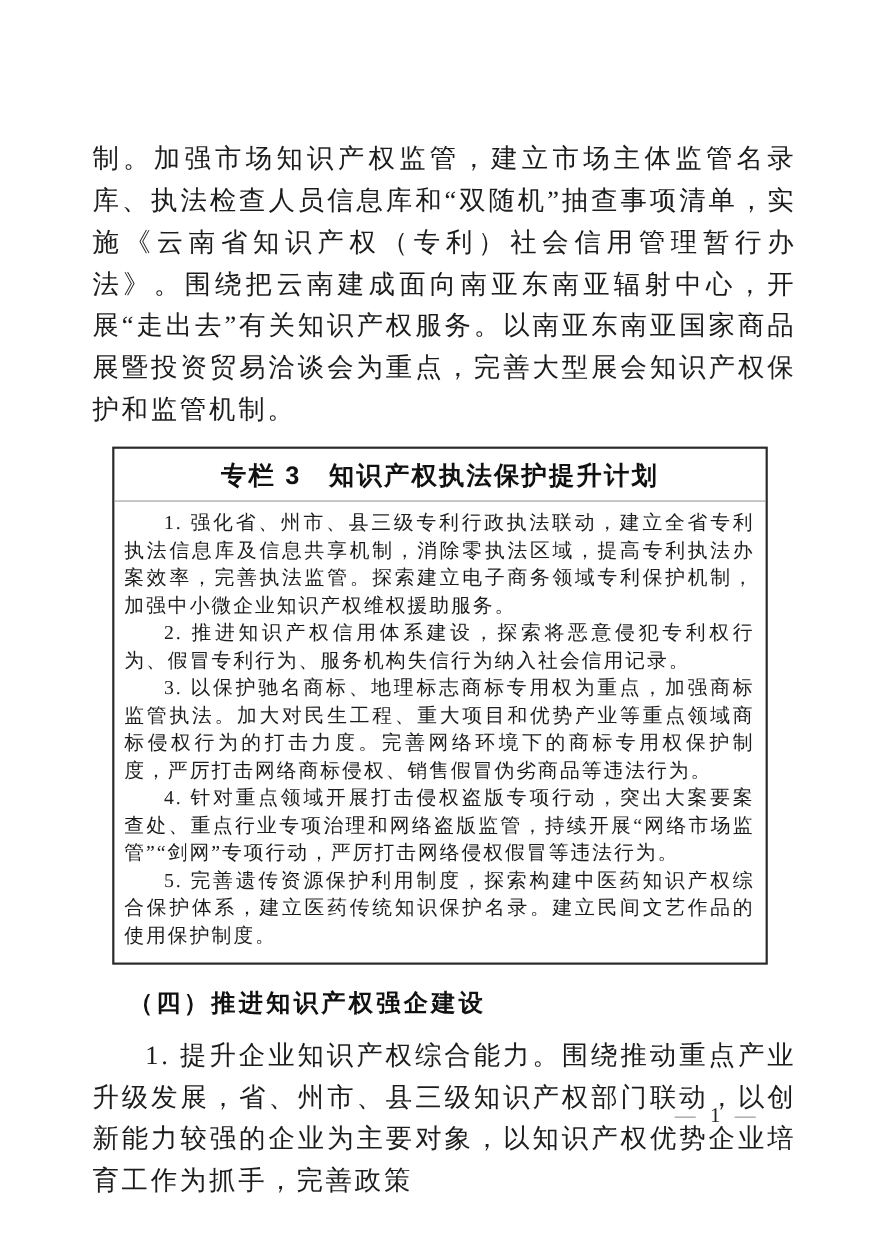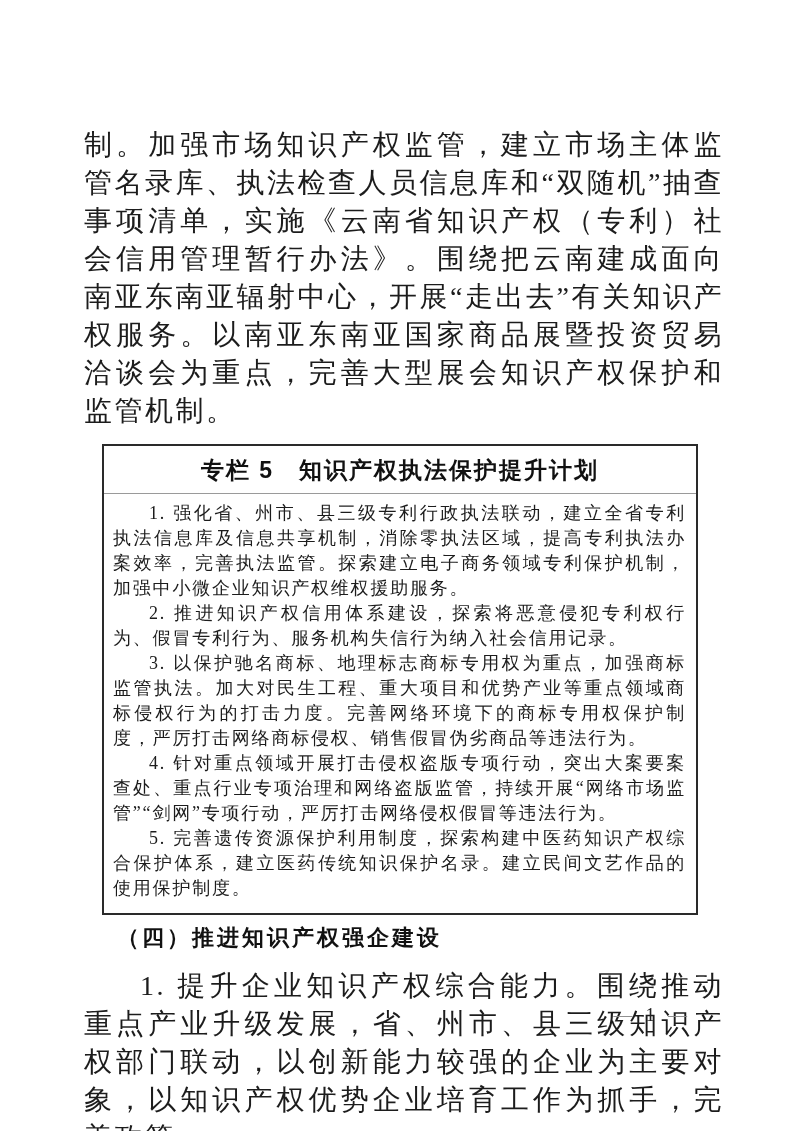--- a/index.html
+++ b/index.html
@@ -14,21 +14,21 @@
     font-family: "Liberation Serif", "DejaVu Serif", serif;
     overflow: hidden;
   }
   .content {
     position: absolute;
     top: 126px;
     left: 84px;
     width: 640px;
   }
   .body-par {
-    font-size: 28px;
+    font-size: 24px;
     line-height: 38px;
     letter-spacing: 2.5px;
     text-align: justify;
     text-justify: inter-ideograph;
     word-break: break-all;
   }
   .body-par.indent { text-indent: 2em; }
   .callout-box {
     margin-top: 14px;
     margin-left: 18px;
@@ -56,21 +56,21 @@
   .box-content p {
     font-size: 18px;
     line-height: 25px;
     letter-spacing: 1.8px;
     text-align: justify;
     text-justify: inter-ideograph;
     word-break: break-all;
     text-indent: 2em;
   }
   .section-heading {
-    margin-top: 8px;
+    margin-top: 20px;
     text-indent: 33px;
     font-size: 22px;
     font-weight: bold;
     letter-spacing: 3px;
     line-height: 30px;
     color: #111;
   }
   .after-heading { margin-top: 14px; }
   .page-number {
     position: absolute;
@@ -88,21 +88,21 @@
 </style>
 </head>
 <body>
 
 <div class="page">
   <div class="content">
 
     <div class="body-par">制。加强市场知识产权监管，建立市场主体监管名录库、执法检查人员信息库和“双随机”抽查事项清单，实施《云南省知识产权（专利）社会信用管理暂行办法》。围绕把云南建成面向南亚东南亚辐射中心，开展“走出去”有关知识产权服务。以南亚东南亚国家商品展暨投资贸易洽谈会为重点，完善大型展会知识产权保护和监管机制。</div>
 
     <div class="callout-box">
-      <div class="box-title">专栏 5　知识产权执法保护提升计划</div>
+      <div class="box-title">专栏 3　知识产权执法保护提升计划</div>
       <div class="box-divider"></div>
       <div class="box-content">
         <p>1. 强化省、州市、县三级专利行政执法联动，建立全省专利执法信息库及信息共享机制，消除零执法区域，提高专利执法办案效率，完善执法监管。探索建立电子商务领域专利保护机制，加强中小微企业知识产权维权援助服务。</p>
         <p>2. 推进知识产权信用体系建设，探索将恶意侵犯专利权行为、假冒专利行为、服务机构失信行为纳入社会信用记录。</p>
         <p>3. 以保护驰名商标、地理标志商标专用权为重点，加强商标监管执法。加大对民生工程、重大项目和优势产业等重点领域商标侵权行为的打击力度。完善网络环境下的商标专用权保护制度，严厉打击网络商标侵权、销售假冒伪劣商品等违法行为。</p>
         <p>4. 针对重点领域开展打击侵权盗版专项行动，突出大案要案查处、重点行业专项治理和网络盗版监管，持续开展“网络市场监管”“剑网”专项行动，严厉打击网络侵权假冒等违法行为。</p>
         <p>5. 完善遗传资源保护利用制度，探索构建中医药知识产权综合保护体系，建立医药传统知识保护名录。建立民间文艺作品的使用保护制度。</p>
       </div>
     </div>
 

